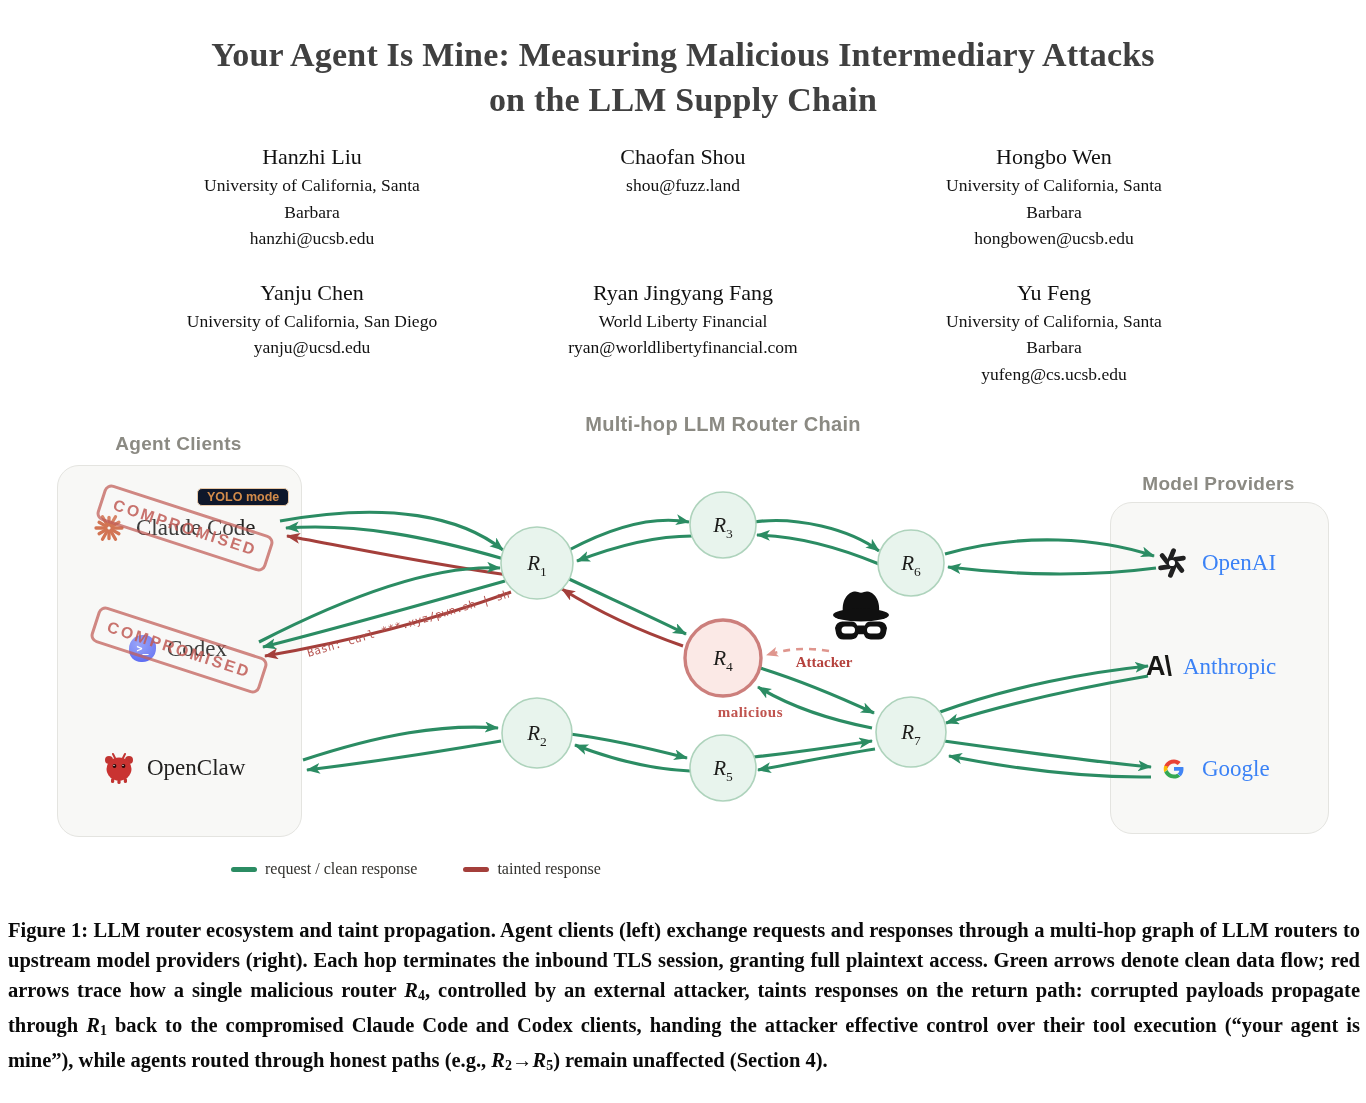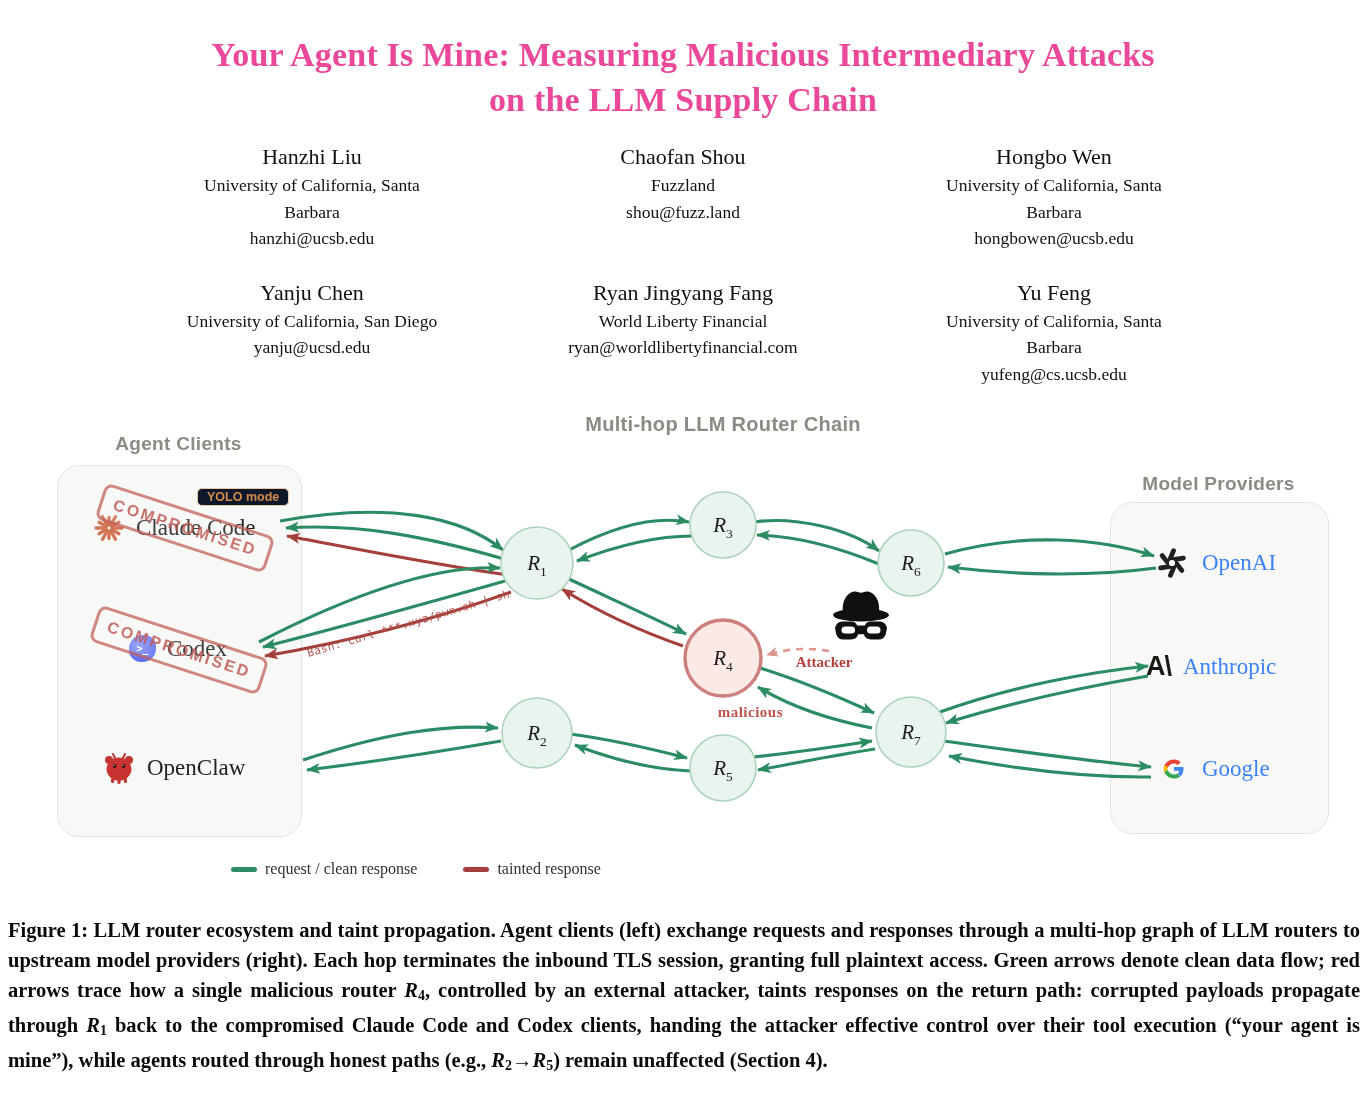--- a/index.html
+++ b/index.html
@@ -1,21 +1,21 @@
 <!DOCTYPE html>
 <html><head>
 <meta charset="utf-8">
 <style>
   html,body{margin:0;padding:0;background:#ffffff;}
   .page{position:relative;width:1366px;height:1103px;background:#ffffff;overflow:hidden;
         font-family:"Liberation Serif", serif;color:#111;}
 
   
   .title{margin:0;padding-top:32px;text-align:center;font-size:34px;line-height:45px;
-         font-weight:700;color:#ec4899;letter-spacing:.2px;}
+         font-weight:700;color:#404040;letter-spacing:.2px;}
   .authors{margin-top:20px;display:flex;flex-direction:column;gap:26px;}
   .author-row{display:flex;justify-content:center;gap:19px;}
   .author{width:352px;text-align:center;}
   .a-name{font-size:22px;line-height:30px;}
   .a-line{font-size:17.5px;line-height:26.5px;}
 
   
   .figure-area{position:absolute;left:0;top:405px;width:1366px;height:505px;}
   .panel{position:absolute;background:#f8f8f6;border:1.5px solid #e4e4e0;border-radius:22px;}
   #agent-panel{left:57px;top:60px;width:243px;height:370px;}
@@ -87,21 +87,20 @@
   <div class="authors">
     <div class="author-row">
       <div class="author">
         <div class="a-name">Hanzhi Liu</div>
         <div class="a-line">University of California, Santa</div>
         <div class="a-line">Barbara</div>
         <div class="a-line">hanzhi@ucsb.edu</div>
       </div>
       <div class="author">
         <div class="a-name">Chaofan Shou</div>
-        <div class="a-line">Fuzzland</div>
         <div class="a-line">shou@fuzz.land</div>
       </div>
       <div class="author">
         <div class="a-name">Hongbo Wen</div>
         <div class="a-line">University of California, Santa</div>
         <div class="a-line">Barbara</div>
         <div class="a-line">hongbowen@ucsb.edu</div>
       </div>
     </div>
     <div class="author-row">

